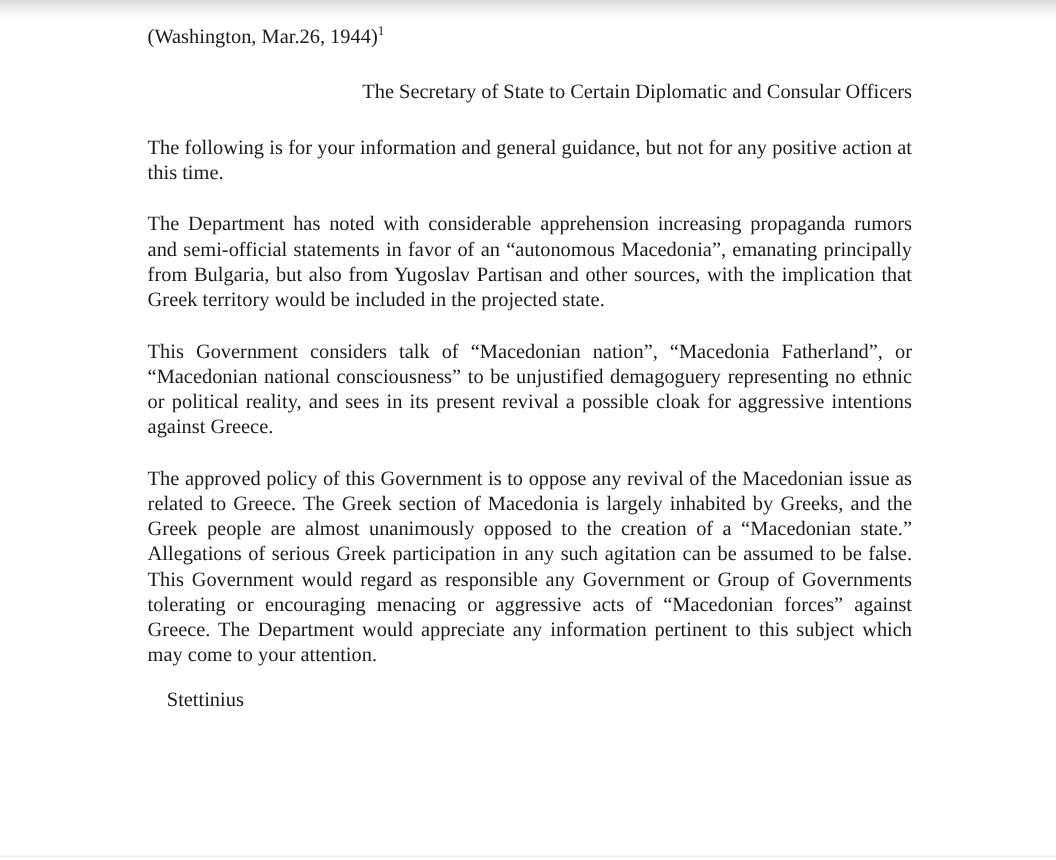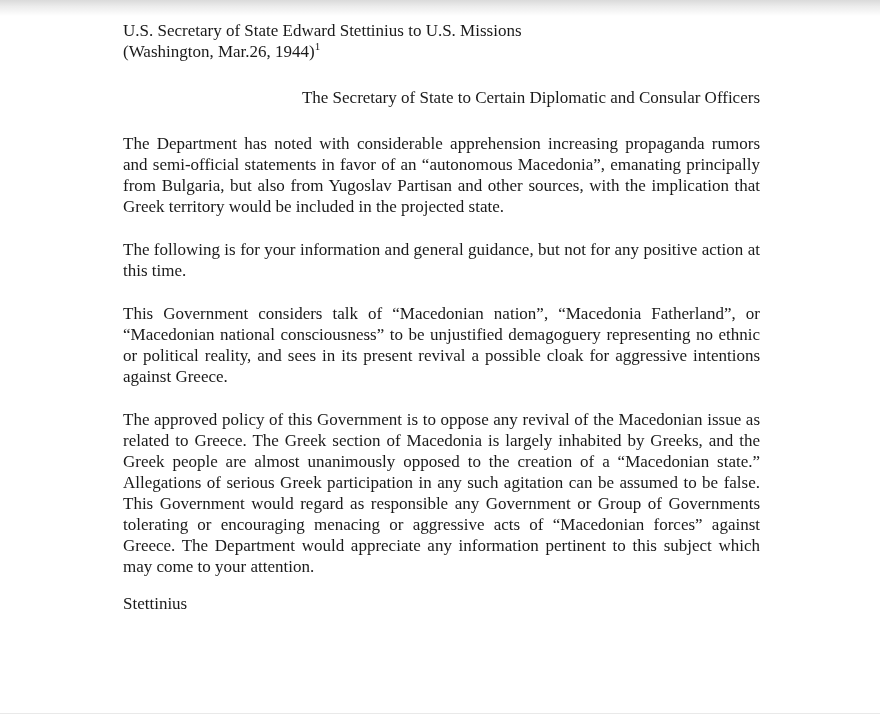--- a/index.html
+++ b/index.html
@@ -52,40 +52,39 @@
     text-align: right;
   }
   p.body-para {
     text-align: justify;
     margin: 0 0 22px 0;
   }
   p.body-para.last {
     margin-bottom: 16px;
   }
   .signature {
-    margin: 0;
+    margin: 16px;
   }
 </style>
 </head>
 <body>
 
 <div class="top-gradient"></div>
 
 <div class="doc">
 
   <div class="doc-header">
-    <div class="hline">U.S. Secretary of State Edward Stettinius to U.S. Missions</div>
     <div class="hline"><span>(Washington, Mar.26, 1944)</span><sup class="footnote">1</sup></div>
   </div>
 
   <div class="subheader">The Secretary of State to Certain Diplomatic and Consular Officers</div>
 
+  <p class="body-para">The following is for your information and general guidance, but not for any positive action at this time.</p>
+
   <p class="body-para">The Department has noted with considerable apprehension increasing propaganda rumors and semi-official statements in favor of an “autonomous Macedonia”, emanating principally from Bulgaria, but also from Yugoslav Partisan and other sources, with the implication that Greek territory would be included in the projected state.</p>
-
-  <p class="body-para">The following is for your information and general guidance, but not for any positive action at this time.</p>
 
   <p class="body-para">This Government considers talk of “Macedonian nation”, “Macedonia Fatherland”, or “Macedonian national consciousness” to be unjustified demagoguery representing no ethnic or political reality, and sees in its present revival a possible cloak for aggressive intentions against Greece.</p>
 
   <p class="body-para last">The approved policy of this Government is to oppose any revival of the Macedonian issue as related to Greece. The Greek section of Macedonia is largely inhabited by Greeks, and the Greek people are almost unanimously opposed to the creation of a “Macedonian state.” Allegations of serious Greek participation in any such agitation can be assumed to be false. This Government would regard as responsible any Government or Group of Governments tolerating or encouraging menacing or aggressive acts of “Macedonian forces” against Greece. The Department would appreciate any information pertinent to this subject which may come to your attention.</p>
 
   <div class="signature">Stettinius</div>
 
 </div>
 
 <div class="bottom-edge-line"></div>

